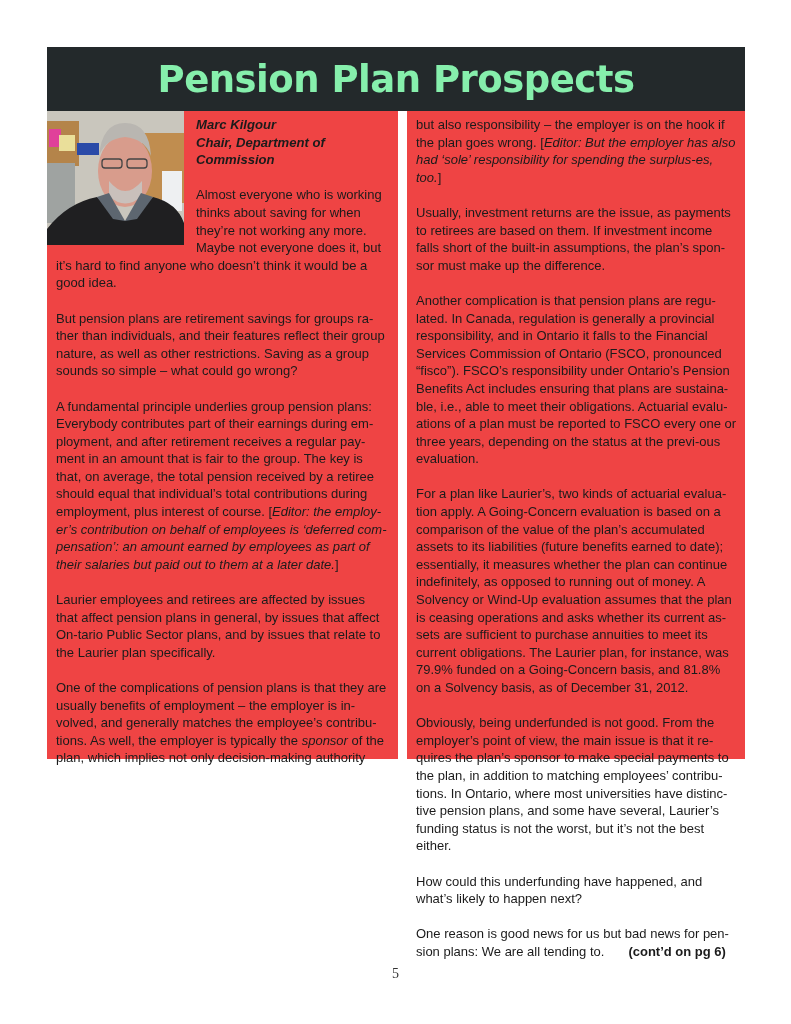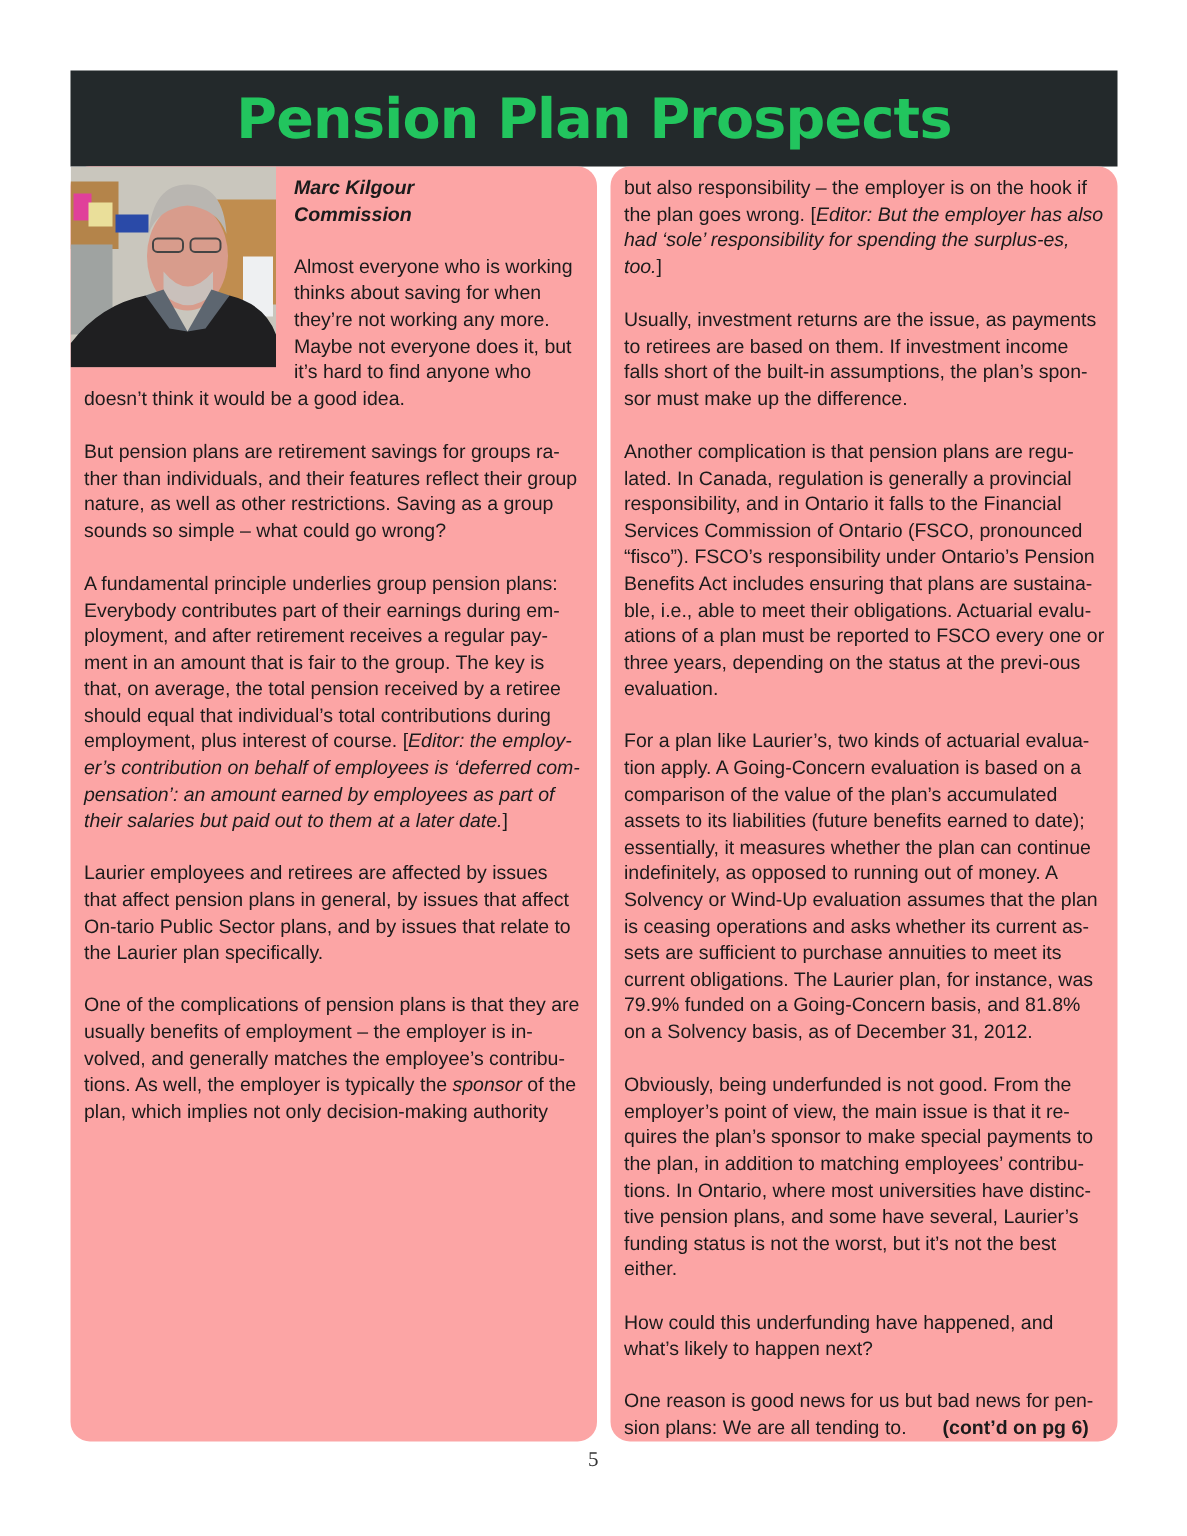--- a/index.html
+++ b/index.html
@@ -1,22 +1,22 @@
 <!DOCTYPE html>
 <html><head>
 <meta charset="utf-8">
 <style>
   html, body { margin: 0; padding: 0; background: #ffffff; }
   body { width: 791px; height: 1024px; position: relative; overflow: hidden;
          font-family: "Liberation Sans", sans-serif; color: #1b1b1b; }
   .header { position: absolute; left: 47px; top: 47px; width: 698px; height: 64px;
             background: #23292b; display: flex; align-items: center; justify-content: center; }
-  .header h1 { margin: 16px; color: #22c55e; font-family: "DejaVu Sans", sans-serif;
+  .header h1 { margin: 16px; color: #86efac; font-family: "DejaVu Sans", sans-serif;
                font-weight: bold; font-size: 37px; letter-spacing: -0.5px; line-height: 1; }
-  .col { position: absolute; top: 111px; height: 850px; background: #fca5a5; box-sizing: border-box; border-radius: 13px; }
+  .col { position: absolute; top: 111px; height: 648px; background: #ef4444; box-sizing: border-box; }
   .col-left { left: 47px; width: 351px; padding: 5px 8px 0 9px; }
   .col-right { left: 407px; width: 338px; padding: 5px 8px 0 9px; }
   .text p { margin: 0 0 17.6px 0; font-size: 13px; line-height: 17.6px; }
   .photo { float: left; width: 137px; height: 134px; margin: -5px 12px 4px -9px; position: relative; overflow: hidden; }
   .byline { font-weight: bold; font-style: italic; font-size: 13.1px; line-height: 17.6px; margin: 0 0 17.6px 0; }
   .byline div { display: block; }
   em { font-style: italic; }
   .cont { font-weight: bold; margin-left: 24px; }
   .page-num { position: absolute; left: 0; width: 791px; top: 966px; text-align: center;
               font-family: "Liberation Serif", serif; font-size: 14px; color: #333; }
@@ -44,20 +44,21 @@
       <rect x="55" y="48" width="20" height="9" rx="3" fill="none" stroke="#444" stroke-width="1.3"></rect>
       <rect x="80" y="48" width="20" height="9" rx="3" fill="none" stroke="#444" stroke-width="1.3"></rect>
       <path d="M62 70 Q78 90 95 70 L95 85 Q78 100 62 85Z" fill="#c9c0bb"></path>
       <path d="M0 134 L0 118 Q20 92 50 86 L78 110 L106 86 Q130 92 137 112 L137 134Z" fill="#1f1f21"></path>
       <path d="M50 86 L62 82 L78 110 L66 108Z" fill="#5d6670"></path>
       <path d="M106 86 L94 82 L78 110 L90 108Z" fill="#5d6670"></path>
     </svg>
   </div>
   <div class="byline">
     <div>Marc Kilgour</div>
+    <div>Chair, Department of</div>
     <div>Commission</div>
   </div>
   <p>Almost everyone who is working thinks about saving for when they’re not working any more. Maybe not everyone does it, but it’s hard to find anyone who doesn’t think it would be a good idea.</p>
   <p>But pension plans are retirement savings for groups ra-ther than individuals, and their features reflect their group nature, as well as other restrictions. Saving as a group sounds so simple – what could go wrong?</p>
   <p><span>A fundamental principle underlies group pension plans: Everybody contributes part of their earnings during em-ployment, and after retirement receives a regular pay-ment in an amount that is fair to the group. The key is that, on average, the total pension received by a retiree should equal that individual’s total contributions during employment, plus interest of course. [</span><em>Editor: the employ-er’s contribution on behalf of employees is ‘deferred com-pensation’: an amount earned by employees as part of their salaries but paid out to them at a later date.</em><span>]</span></p>
   <p>Laurier employees and retirees are affected by issues that affect pension plans in general, by issues that affect On-tario Public Sector plans, and by issues that relate to the Laurier plan specifically.</p>
   <p><span>One of the complications of pension plans is that they are usually benefits of employment – the employer is in-volved, and generally matches the employee’s contribu-tions. As well, the employer is typically the </span><em>sponsor</em><span> of the plan, which implies not only decision-making authority</span></p>
 </div>
 
 <div class="col col-right text">

